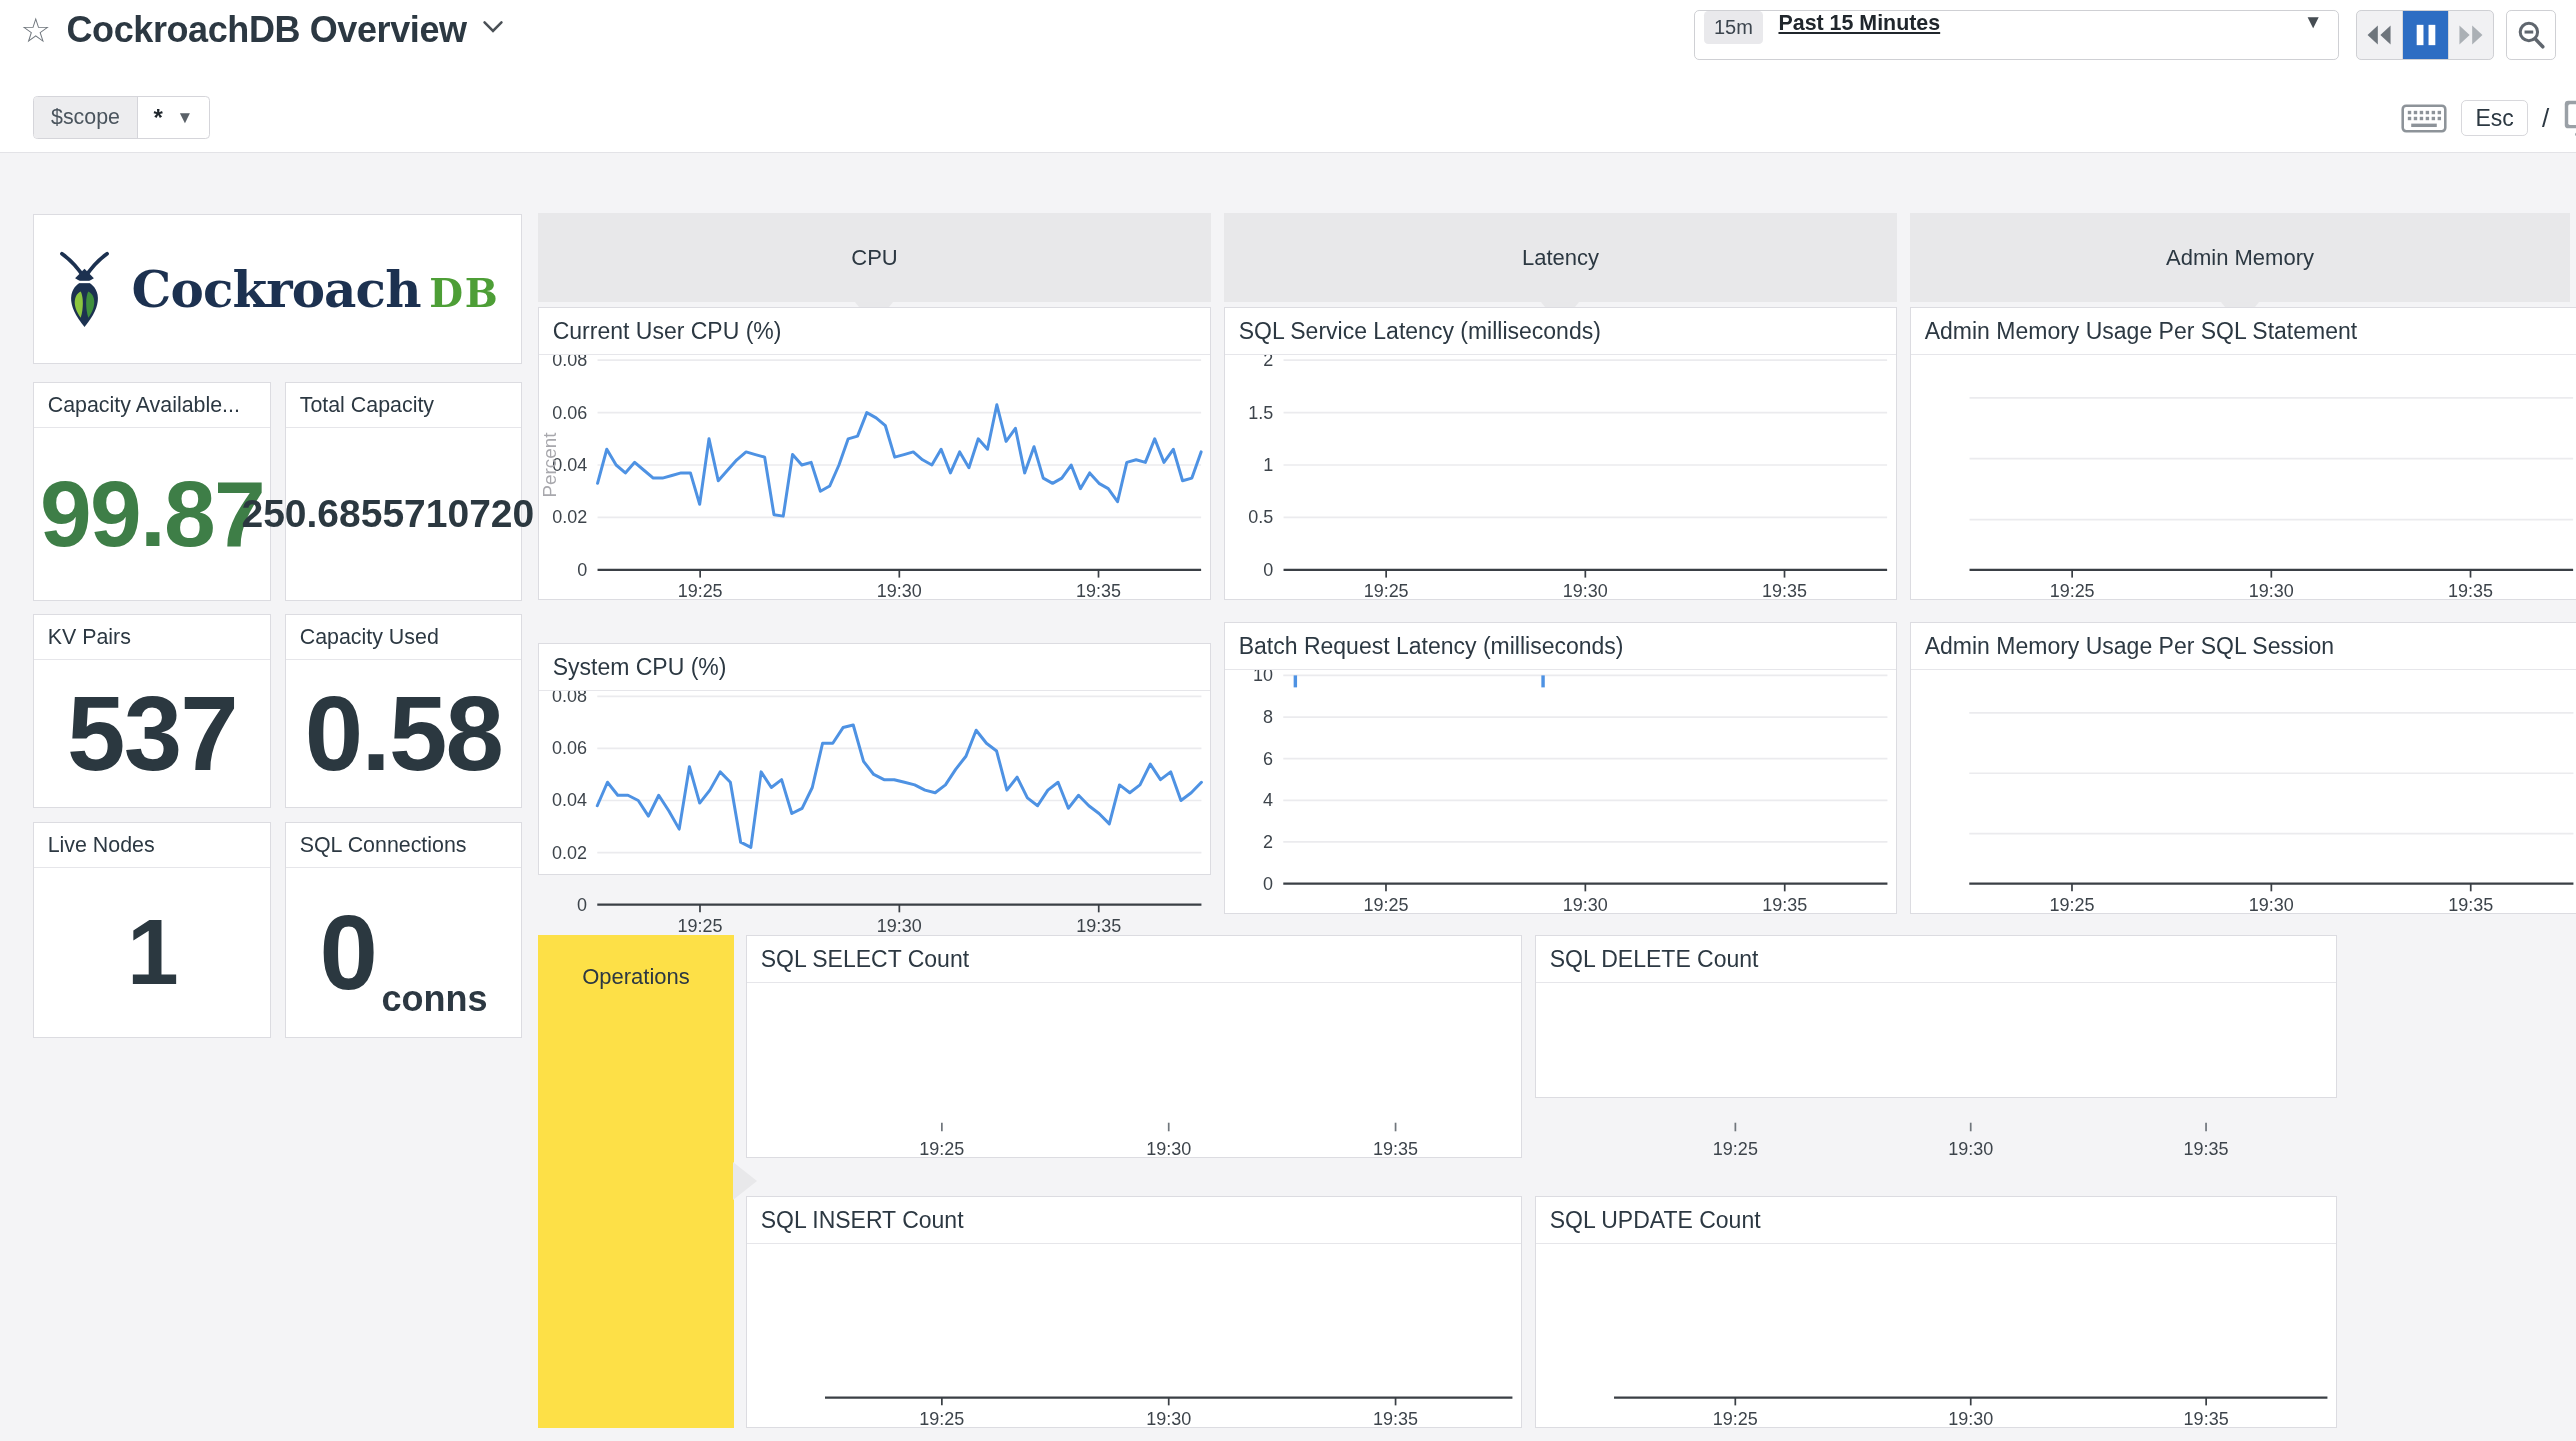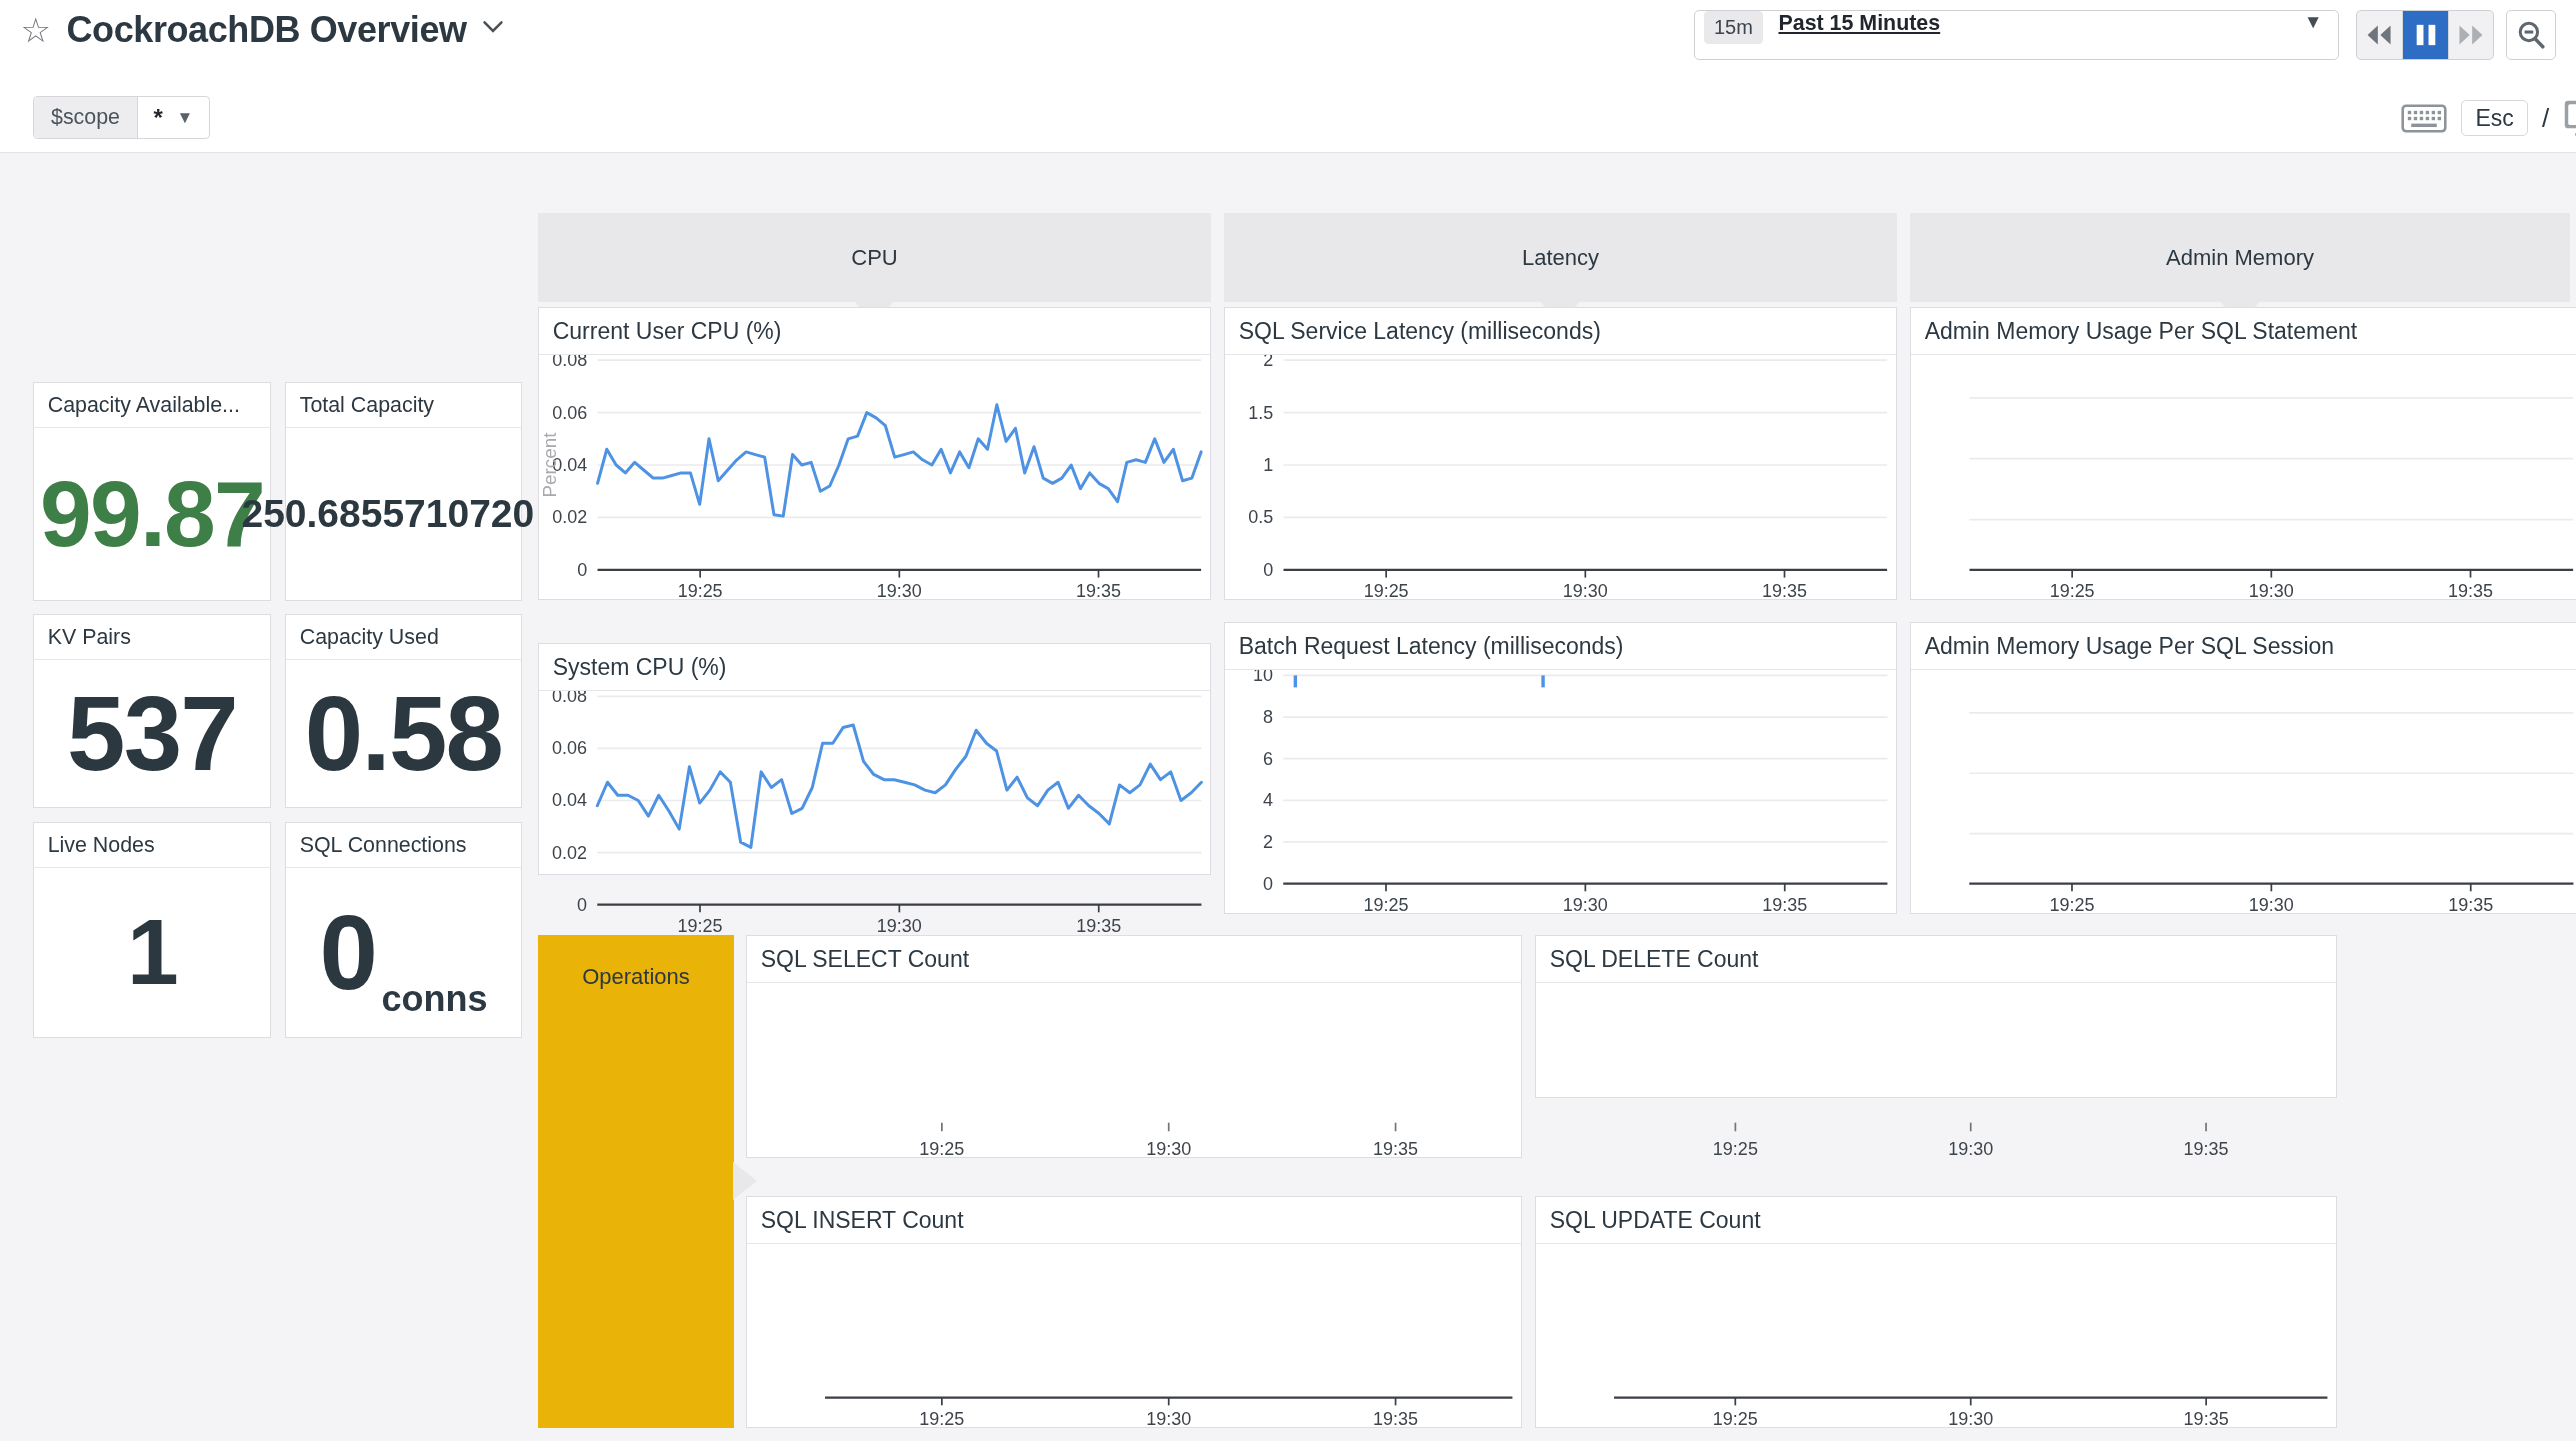--- a/index.html
+++ b/index.html
@@ -52,21 +52,21 @@
 
   
   .logo-card { display:flex; align-items:center; justify-content:center; gap:19px; }
   .logo-text { font-family:"DejaVu Serif","Liberation Serif",serif; font-weight:bold; font-size:50px; color:#1c3150; letter-spacing:-0.9px; }
   .logo-db { font-family:"DejaVu Serif","Liberation Serif",serif; font-weight:bold; font-size:39px; color:#4d9e36; margin-left:8.6px; letter-spacing:1.7px; }
 
   
   .group-h { position:absolute; background:#e8e8ea; display:flex; align-items:center; justify-content:center; font-size:22px; color:#2c3842; }
   .down-pointer { position:absolute; width:0; height:0; border-left:19px solid transparent; border-right:19px solid transparent; border-top:24px solid #e8e8ea; }
   .right-pointer { position:absolute; width:0; height:0; border-top:19px solid transparent; border-bottom:19px solid transparent; border-left:24px solid #e8e8ea; }
-  .group-v { position:absolute; background:#eab308; display:flex; justify-content:center; align-items:flex-start; padding-top:29px; font-size:22px; color:#2c3842; }
+  .group-v { position:absolute; background:#fde047; display:flex; justify-content:center; align-items:flex-start; padding-top:29px; font-size:22px; color:#2c3842; }
 
   
   .chart-title { height:47px; border-bottom:0.9px solid #e6e6ea; display:flex; align-items:center; padding:0 13.7px; font-size:23px; color:#2c3842; white-space:nowrap; overflow:hidden; }
   svg.plot { position:absolute; left:0; top:47px; display:block; }
   text.tick  { font-family:"Liberation Sans","DejaVu Sans",sans-serif; font-size:21px; fill:#3d444b; }
   text.ylab  { font-family:"Liberation Sans","DejaVu Sans",sans-serif; font-size:22px; fill:#a8a8ad; }
 </style>
 </head>
 <body>
 
@@ -149,20 +149,34 @@
       <span class="slash">/</span>
       <svg width="45" height="38" viewBox="0 0 52 44">
         <rect x="2" y="2" width="48" height="32" rx="4" fill="#9aa0a6"></rect>
         <rect x="6" y="6" width="40" height="24" rx="2" fill="#ffffff"></rect>
         <rect x="20" y="34" width="12" height="5" fill="#9aa0a6"></rect>
         <rect x="14" y="39" width="24" height="4" rx="2" fill="#9aa0a6"></rect>
       </svg>
     </div>
   </div>
 
+  <div class="panel logo-card" style="left:33px;top:214px;width:489px;height:150px;">
+    <svg width="57" height="79" viewBox="0 0 60 84">
+      <path d="M6,4 Q20,14 30,30" fill="none" stroke="#1c3150" stroke-width="4" stroke-linecap="round"></path>
+      <path d="M54,4 Q40,14 30,30" fill="none" stroke="#1c3150" stroke-width="4" stroke-linecap="round"></path>
+      <path d="M30,20 L40,30 L30,36 L20,30 Z" fill="#1c3150"></path>
+      <path d="M30,32 C12,40 10,58 30,82 C50,58 48,40 30,32 Z" fill="#1c3150"></path>
+      <path d="M26,44 C18,48 17,60 26,72 C29,62 29,50 26,44 Z" fill="#8cc63f"></path>
+      <path d="M34,44 C42,48 43,60 34,72 C31,62 31,50 34,44 Z" fill="#3f8f3d"></path>
+      <line x1="18" y1="34" x2="42" y2="34" stroke="#ffffff" stroke-width="2.5"></line>
+    </svg>
+    <div>
+      <span class="logo-text">Cockroach</span><span class="logo-db">DB</span>
+    </div>
+  </div>
 
   <div class="panel" style="left:33px;top:382px;width:238px;height:219px;">
     <div class="card-h">Capacity Available...</div>
     <div class="card-body">
       <span class="v-big green">99.87</span>
     </div>
   </div>
 
   <div class="panel" style="left:285px;top:382px;width:237px;height:219px;">
     <div class="card-h">Total Capacity</div>

